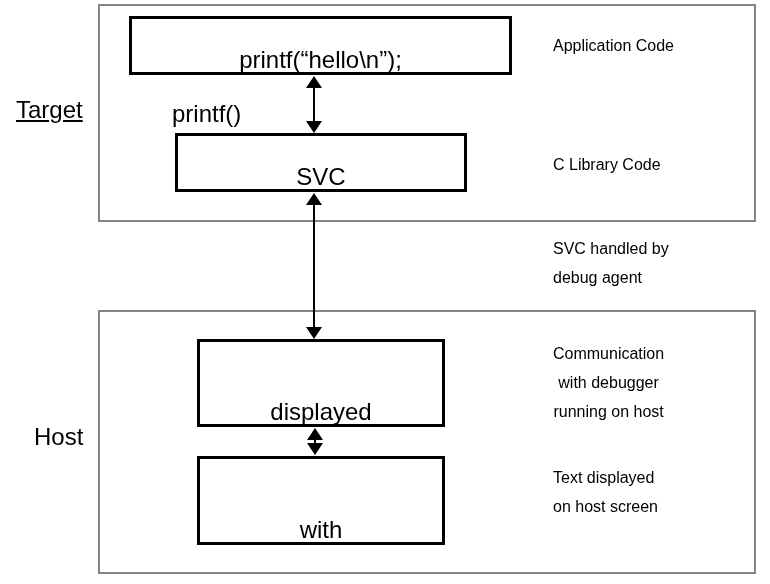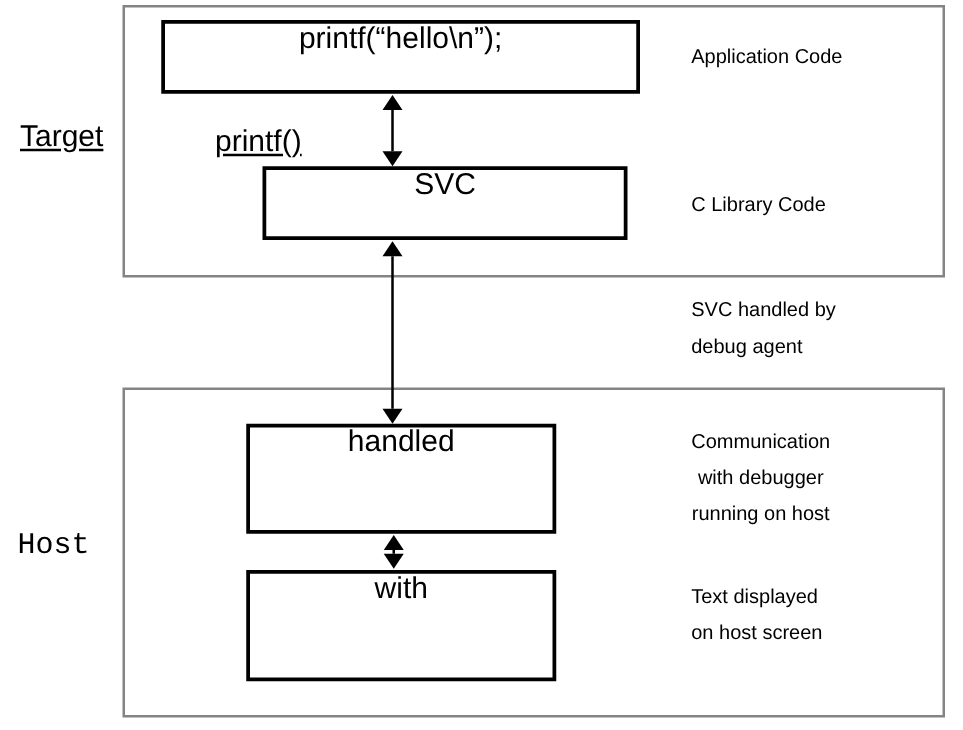--- a/index.html
+++ b/index.html
@@ -18,21 +18,21 @@
   .outer-box {
     position: absolute;
     border: 2px solid #848484;
     background: transparent;
   }
   .inner-box {
     position: absolute;
     border: 3px solid #000000;
     background: #ffffff;
     display: flex;
-    align-items: flex-start;
+    align-items: flex-end;
     justify-content: center;
     font-size: 24px;
     line-height: 1;
   }
   .side-label {
     position: absolute;
     font-size: 24px;
     line-height: 28px;
     white-space: nowrap;
   }
@@ -40,21 +40,20 @@
     position: absolute;
     font-size: 16px;
     line-height: 29px;
     white-space: pre-line;
   }
   .floating-label {
     position: absolute;
     font-size: 24px;
     line-height: 28px;
     white-space: nowrap;
-    text-decoration: underline;
   }
   .varrow {
     position: absolute;
     width: 16px;
     display: flex;
     flex-direction: column;
     align-items: center;
     z-index: 5;
   }
   .arrowhead-up {
@@ -79,34 +78,34 @@
 <body>
 
 <div class="canvas">
 
   <div class="outer-box" style="left:98px; top:4px; width:658px; height:218px;"></div>
 
   <div class="outer-box" style="left:98px; top:310px; width:658px; height:264px;"></div>
 
   <div class="side-label" style="left:16px; top:96px;text-decoration:underline;">Target</div>
 
-  <div class="side-label" style="left:14px; top:423px;font-family:Liberation Mono, monospace;">Host</div>
+  <div class="side-label" style="left:34px; top:423px;">Host</div>
 
   <div class="inner-box" style="left:129px; top:16px; width:383px; height:59px;">
     <span>printf(“hello\n”);</span>
   </div>
 
   <div class="floating-label" style="left:172px; top:100px;">printf()</div>
 
-  <div class="inner-box" style="left:175px; top:133px; width:292px; height:59px;margin-left:35px;">
+  <div class="inner-box" style="left:175px; top:133px; width:292px; height:59px;">
     <span>SVC</span>
   </div>
 
   <div class="inner-box" style="left:197px; top:339px; width:248px; height:88px;">
-    <span>handled</span>
+    <span>displayed</span>
   </div>
 
   <div class="inner-box" style="left:197px; top:456px; width:248px; height:89px;">
     <span>with</span>
   </div>
 
   <div class="annotation" style="left:553px; top:31px;">Application Code</div>
 
   <div class="annotation" style="left:553px; top:150px;">C Library Code</div>
 

